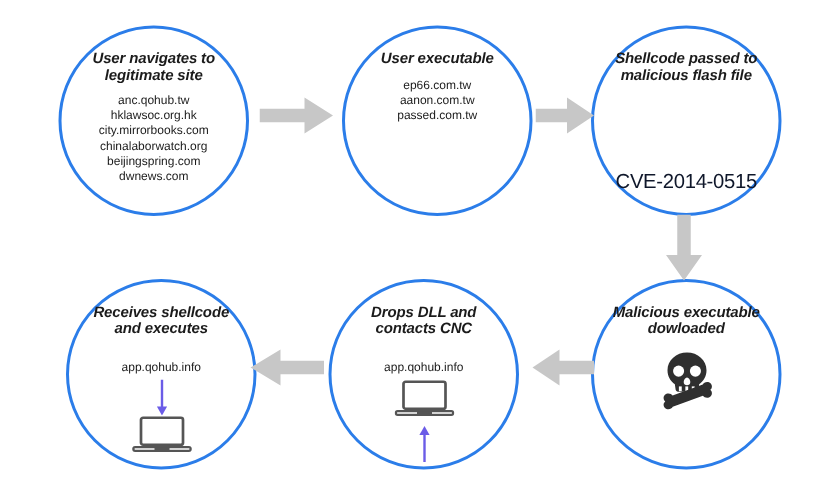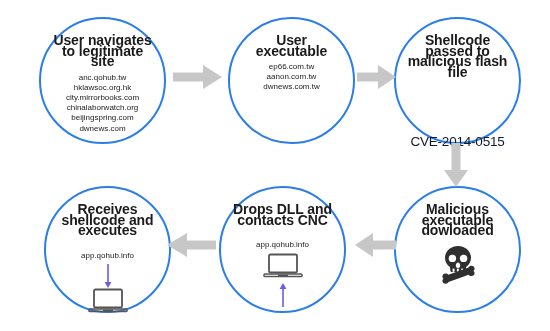--- a/index.html
+++ b/index.html
@@ -19,22 +19,23 @@
     border:2px solid var(--ring,#2b7de9);
     box-sizing:border-box;
     display:flex;
     flex-direction:column;
     align-items:center;
     justify-content:flex-start;
     text-align:center;
     padding-top:16px;
   }
   .node-title{
+    font-style:italic;
     font-weight:bold;
-    font-size:14px;
+    font-size:10px;
     line-height:10.5px;
     color:#1b1b1b;
     width:104px;
     letter-spacing:-0.1px;
   }
   .node-list{
     margin-top:6px;
     font-size:8px;
     line-height:10.2px;
     color:#1b1b1b;
@@ -98,21 +99,21 @@
       <div>beijingspring.com</div>
       <div>dwnews.com</div>
     </div>
   </div>
 
   <div class="node" id="n2">
     <div class="node-title">User executable</div>
     <div class="node-list">
       <div>ep66.com.tw</div>
       <div>aanon.com.tw</div>
-      <div>dwnews.com.tw</div>
+      <div>passed.com.tw</div>
     </div>
   </div>
 
   <div class="node" id="n3">
     <div class="node-title">Shellcode passed to malicious flash file</div>
     <div class="cve">CVE-2014-0515</div>
   </div>
 
   <div class="node" id="n4">
     <div class="node-title">Malicious executable dowloaded</div>

